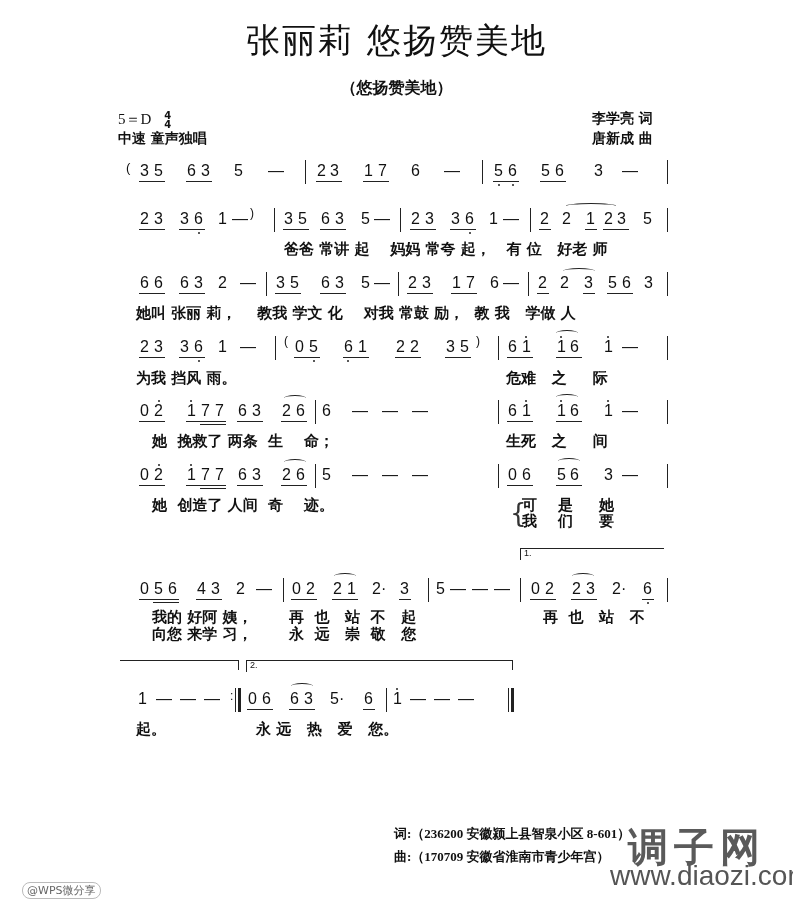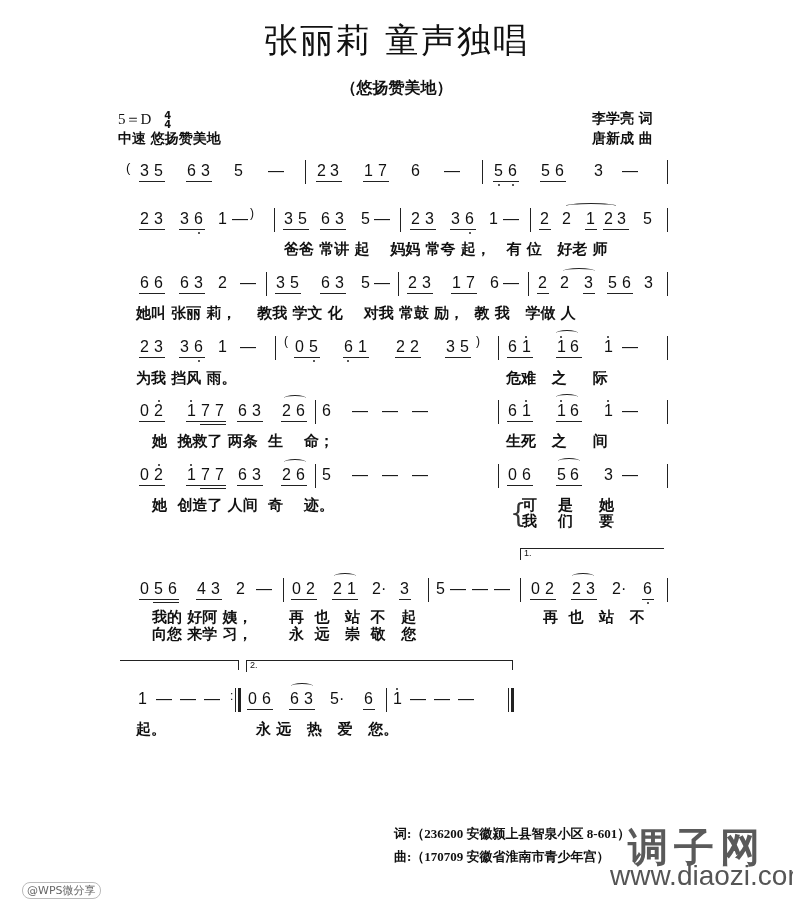--- a/index.html
+++ b/index.html
@@ -20,31 +20,31 @@
   .dot { position:absolute; width:2px; height:2px; background:#222; border-radius:1px; }
   .volta { position:absolute; border-top:1px solid #222; }
   .footer-addr { font-family:"Liberation Serif",serif; font-size:13px; font-weight:bold; }
   .wm-big { font-size:40px; color:#5a5a5a; font-weight:bold; letter-spacing:6px; }
   .wm-url { font-size:28px; color:#555; font-family:"Liberation Sans",sans-serif; }
   .wps { font-size:11px; color:#666; border:1px solid #bbb; border-radius:8px; padding:0 4px; }
 </style>
 </head>
 <body>
 
-<div class="abs title">张丽莉  童声独唱</div>
+<div class="abs title">张丽莉  悠扬赞美地</div>
 <div class="abs subtitle">（悠扬赞美地）</div>
 
 <div class="abs meta" style="left:118px;top:110px;">
   <span class="key">5＝D</span>
   <span class="frac">
     <span>4</span><br>
     <span>4</span>
   </span>
 </div>
-<div class="abs meta" style="left:118px;top:130px;">中速  悠扬赞美地</div>
+<div class="abs meta" style="left:118px;top:130px;">中速  童声独唱</div>
 <div class="abs credit" style="left:592px;top:110px;">李学亮  词</div>
 <div class="abs credit" style="left:592px;top:130px;">唐新成  曲</div>
 
 <div>
 
   <div>
     <span class="n" style="left:126px;top:160px;font-size:13px;">(</span>
     <span class="n" style="left:140px;top:162px;">3</span>
       <span class="n" style="left:154px;top:162px;">5</span>
       <div class="u" style="left:139px;top:181px;width:26px;"></div>

